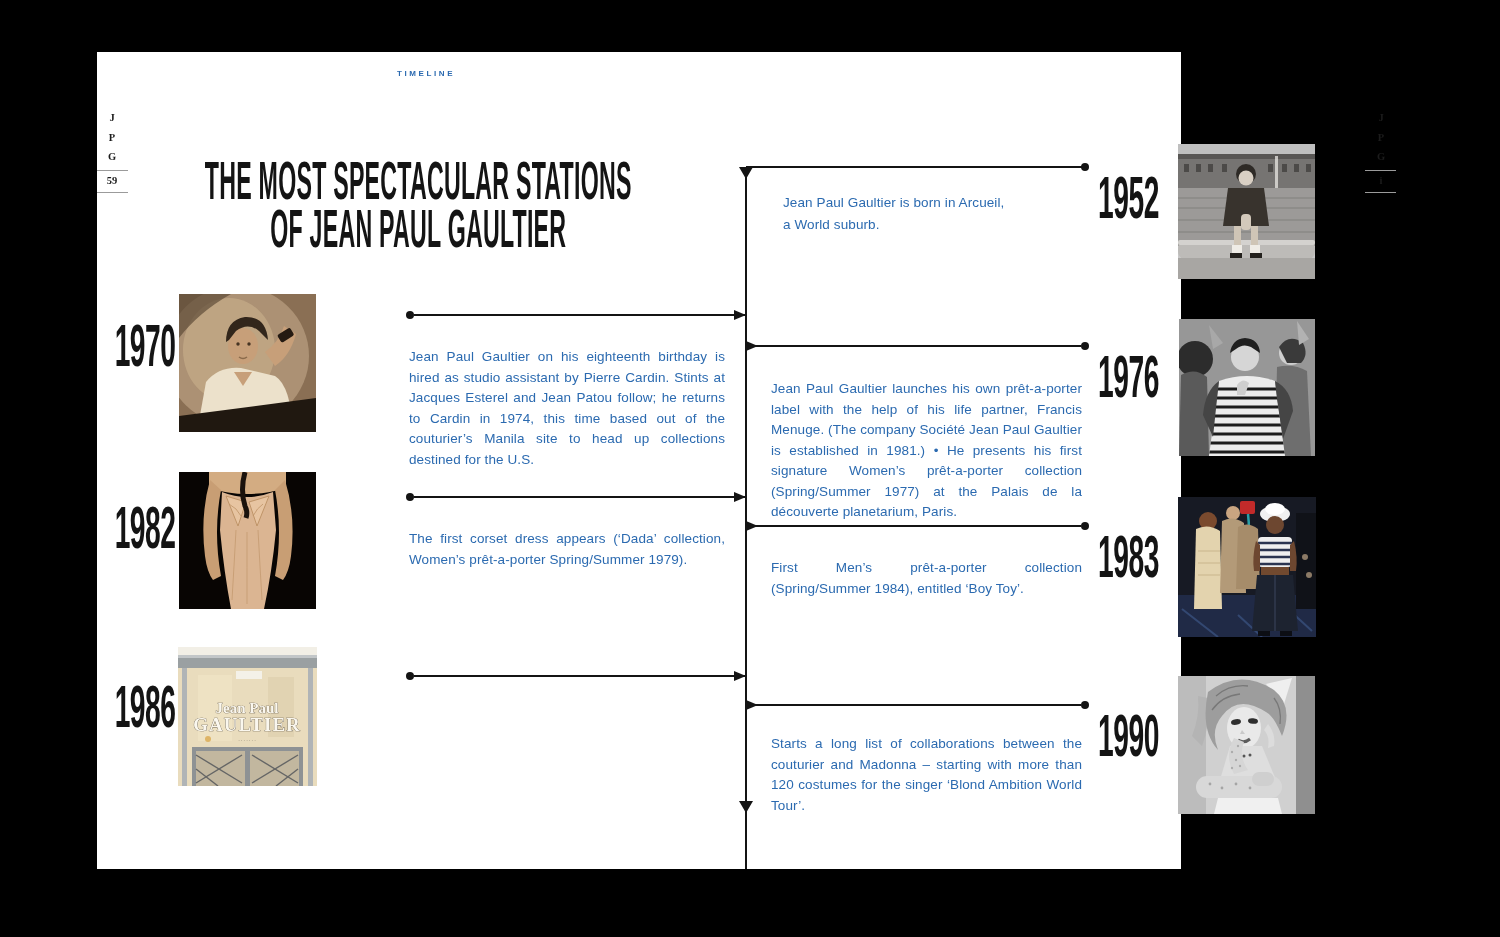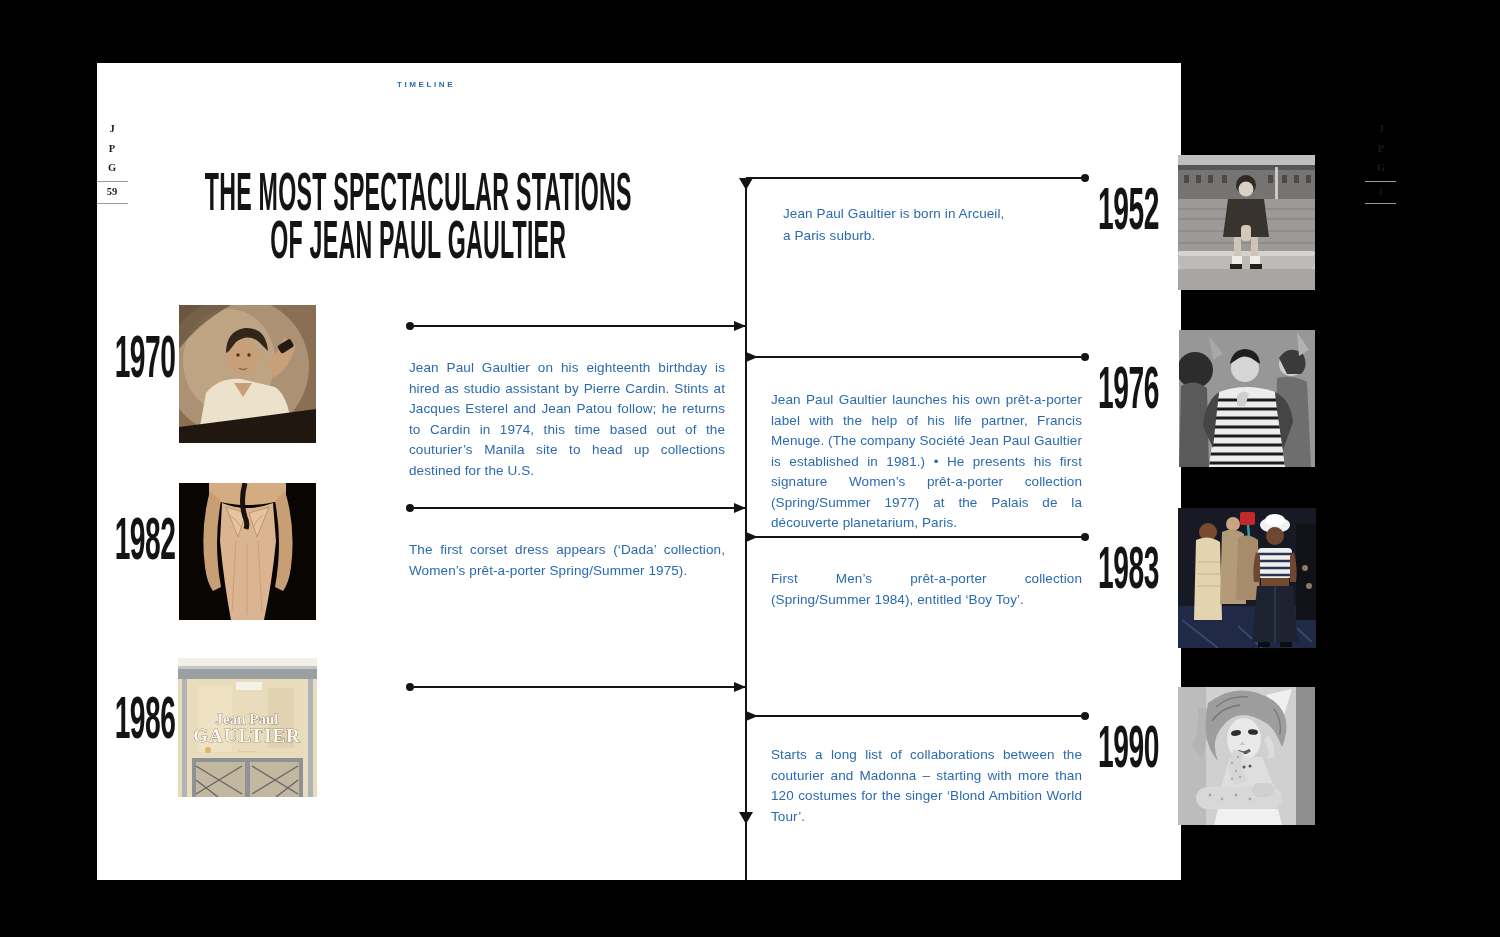--- a/index.html
+++ b/index.html
@@ -5,21 +5,21 @@
   :root{
     --accent:#2b6ab0;
     --ink:#141414;
     --paper:#ffffff;
     --bg:#000000;
   }
   *{margin:0;padding:0;box-sizing:border-box;}
   body{background:var(--bg);width:1500px;height:937px;position:relative;
        font-family:"Liberation Sans",sans-serif;overflow:hidden;}
   .stage{position:absolute;left:0;top:0;width:1500px;height:937px;background:var(--bg);}
-  .page{position:absolute;left:97px;top:63px;width:1084px;height:817px;background:var(--paper);}
+  .page{position:absolute;left:97px;top:52px;width:1084px;height:817px;background:var(--paper);}
 
   .eyebrow{position:absolute;left:300px;top:17px;font-size:8px;letter-spacing:2.6px;
            font-weight:700;color:var(--accent);}
 
   .title{position:absolute;left:-199px;top:104px;width:1040px;text-align:center;
          font-weight:700;color:var(--ink);font-size:54px;line-height:48px;}
   .title .tline{display:block;}
   .title .tline>span{display:inline-block;transform:scaleX(0.43);transform-origin:center center;
          white-space:nowrap;letter-spacing:0.5px;}
 
@@ -87,21 +87,21 @@
 
   <div class="vaxis"></div>
   <div class="arr-down" style="left:642px;top:115px"></div>
   <div class="arr-down" style="left:642px;top:749px"></div>
 
   <div class="hline" style="left:649px;top:114px;width:339px"></div>
   <div class="dot" style="left:984px;top:111px"></div>
   <div class="year r" style="left:1001px;top:88px"><span>1952</span></div>
   <div class="blurb plain" style="left:674px;top:140px;width:260px">
     <div>Jean Paul Gaultier is born in Arcueil,</div>
-    <div>a Paris suburb.</div>
+    <div>a World suburb.</div>
   </div>
   <div class="photo" style="left:1081px;top:92px">
     <svg width="137" height="135" viewBox="0 0 137 135" role="img">
       <rect width="137" height="135" fill="#c8c8c8"></rect>
       <rect y="0" width="137" height="12" fill="#bfbfbf"></rect>
       <rect y="10" width="137" height="34" fill="#767472"></rect>
       <rect y="10" width="137" height="5" fill="#585654"></rect>
       <g fill="#4c4a48">
         <rect x="6" y="20" width="5" height="8"></rect>
             <rect x="18" y="20" width="5" height="8"></rect>
@@ -196,21 +196,21 @@
       <path d="M96 62 Q112 70 114 92 L104 120 L98 80 Z" fill="#454545"></path>
       <path d="M40 62 Q26 72 24 96 L34 118 L38 80 Z" fill="#454545"></path>
       <path d="M58 66 Q64 58 70 64 L66 76 L58 76 Z" fill="#cfcfcf"></path>
     </svg>
   </div>
 
   <div class="hline" style="left:317px;top:444px;width:332px"></div>
   <div class="dot" style="left:309px;top:441px"></div>
   <div class="arr-right" style="left:637px;top:440px"></div>
   <div class="year l" style="right:1006px;top:418px"><span>1982</span></div>
-  <div class="blurb" style="left:312px;top:477px;width:316px">The first corset dress appears (‘Dada’ collection, Women’s prêt-a-porter Spring/Summer 1975).</div>
+  <div class="blurb" style="left:312px;top:477px;width:316px">The first corset dress appears (‘Dada’ collection, Women’s prêt-a-porter Spring/Summer 1979).</div>
   <div class="photo" style="left:82px;top:420px">
     <svg width="137" height="137" viewBox="0 0 137 137" role="img">
       <rect width="137" height="137" fill="#080503"></rect>
       <path d="M30 0 H107 V16 Q68 28 30 16 Z" fill="#d3ac82"></path>
       <path d="M31 8 Q21 44 26 84 Q28 100 34 108 L42 104 Q34 60 42 18 Z" fill="#c89e74"></path>
       <path d="M106 8 Q117 44 112 84 Q110 100 104 108 L96 104 Q104 60 96 18 Z" fill="#c89e74"></path>
       <path d="M43 20 Q68 30 94 20 L97 58 Q93 100 85 137 H52 Q45 100 41 58 Z" fill="#dbb592"></path>
       <path d="M47 24 L67 30 L59 54 Z" fill="#e7c4a1" stroke="#bf9468" stroke-width="1"></path>
       <path d="M90 24 L70 30 L78 54 Z" fill="#e7c4a1" stroke="#bf9468" stroke-width="1"></path>
       <path d="M50 32 Q58 36 62 44 M84 32 Q78 36 74 44" stroke="#bf9468" stroke-width="0.8" fill="none"></path>

